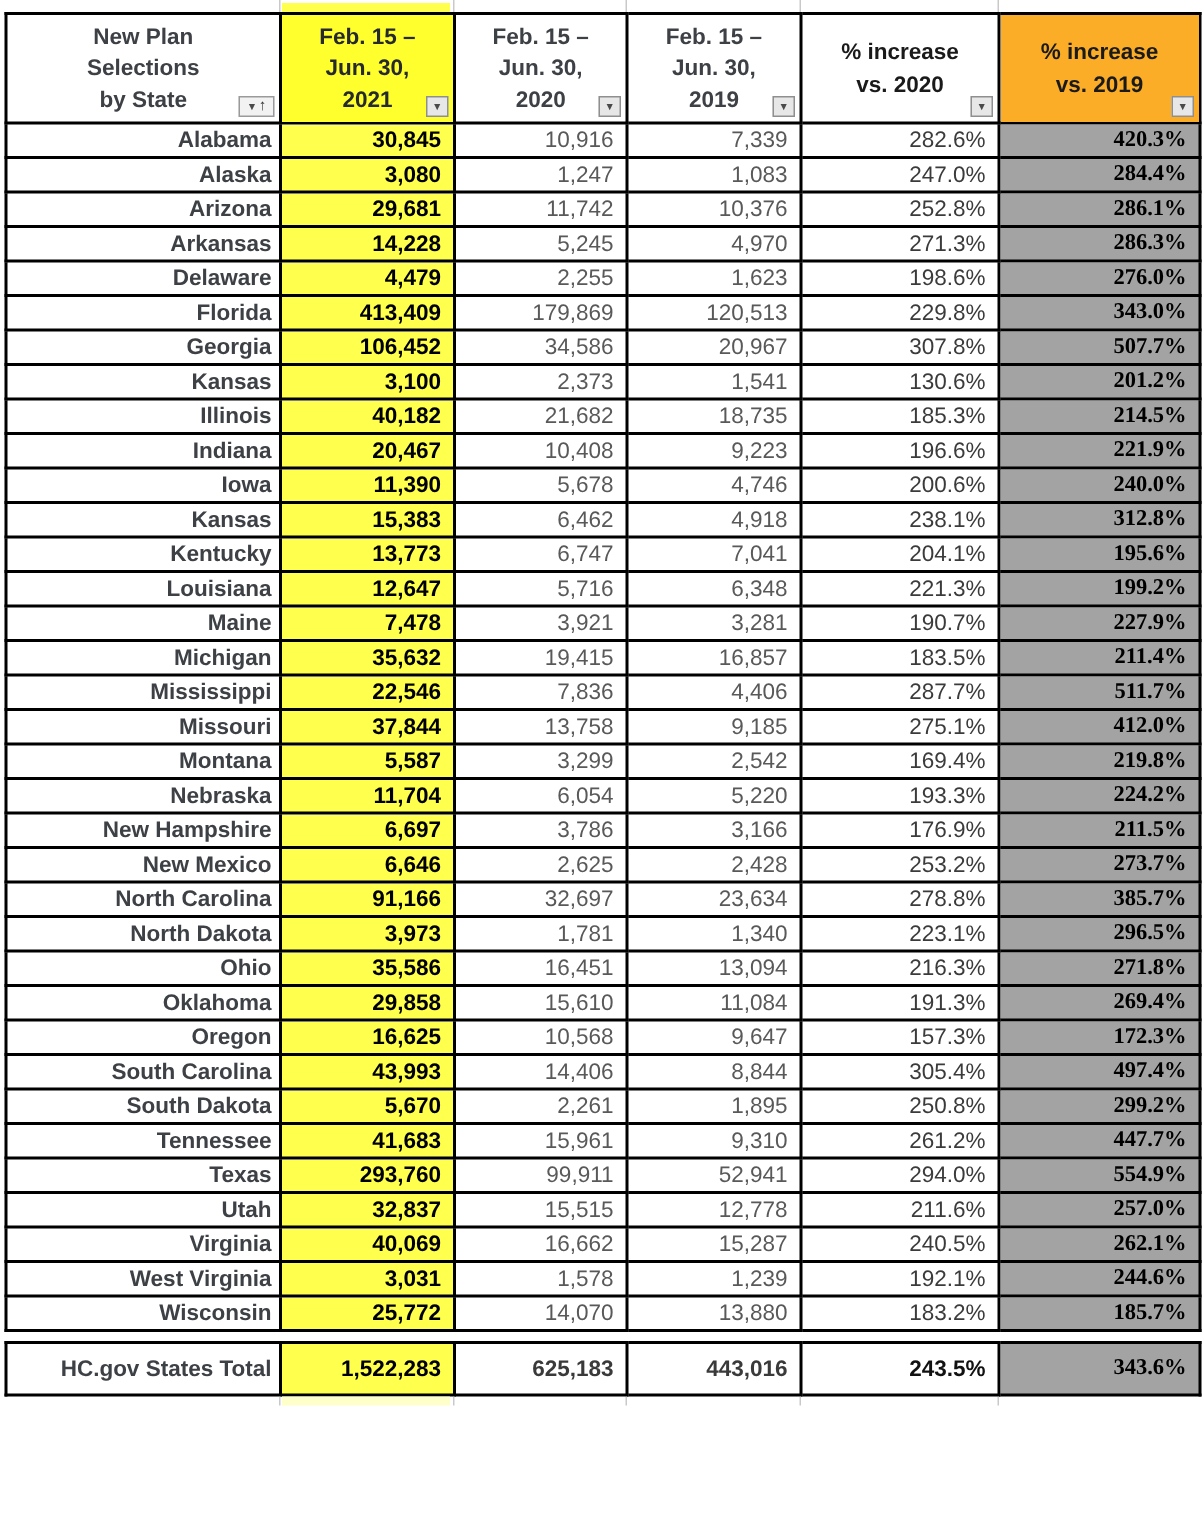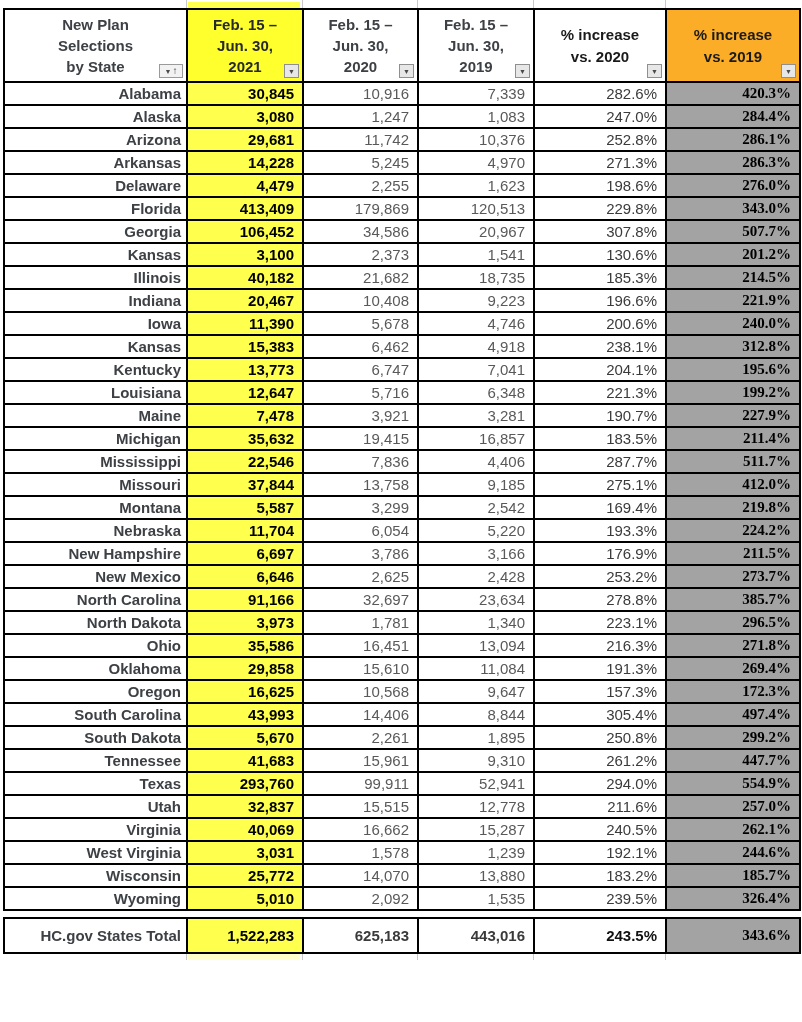--- a/index.html
+++ b/index.html
@@ -395,28 +395,20 @@
           <td class="c-p20">192.1%</td>
           <td class="c-p19">244.6%</td>
         </tr>
         <tr>
           <td class="c-state">Wisconsin</td>
           <td class="c-y21">25,772</td>
           <td class="c-y20">14,070</td>
           <td class="c-y19">13,880</td>
           <td class="c-p20">183.2%</td>
           <td class="c-p19">185.7%</td>
-        </tr>
-        <tr>
-          <td class="c-state">Wyoming</td>
-          <td class="c-y21">5,010</td>
-          <td class="c-y20">2,092</td>
-          <td class="c-y19">1,535</td>
-          <td class="c-p20">239.5%</td>
-          <td class="c-p19">326.4%</td>
         </tr>
       </tbody>
   </table>
 
   <div class="gap"></div>
 
   <table class="total">
     <colgroup>
       <col style="width:183px">
         <col style="width:116px">

